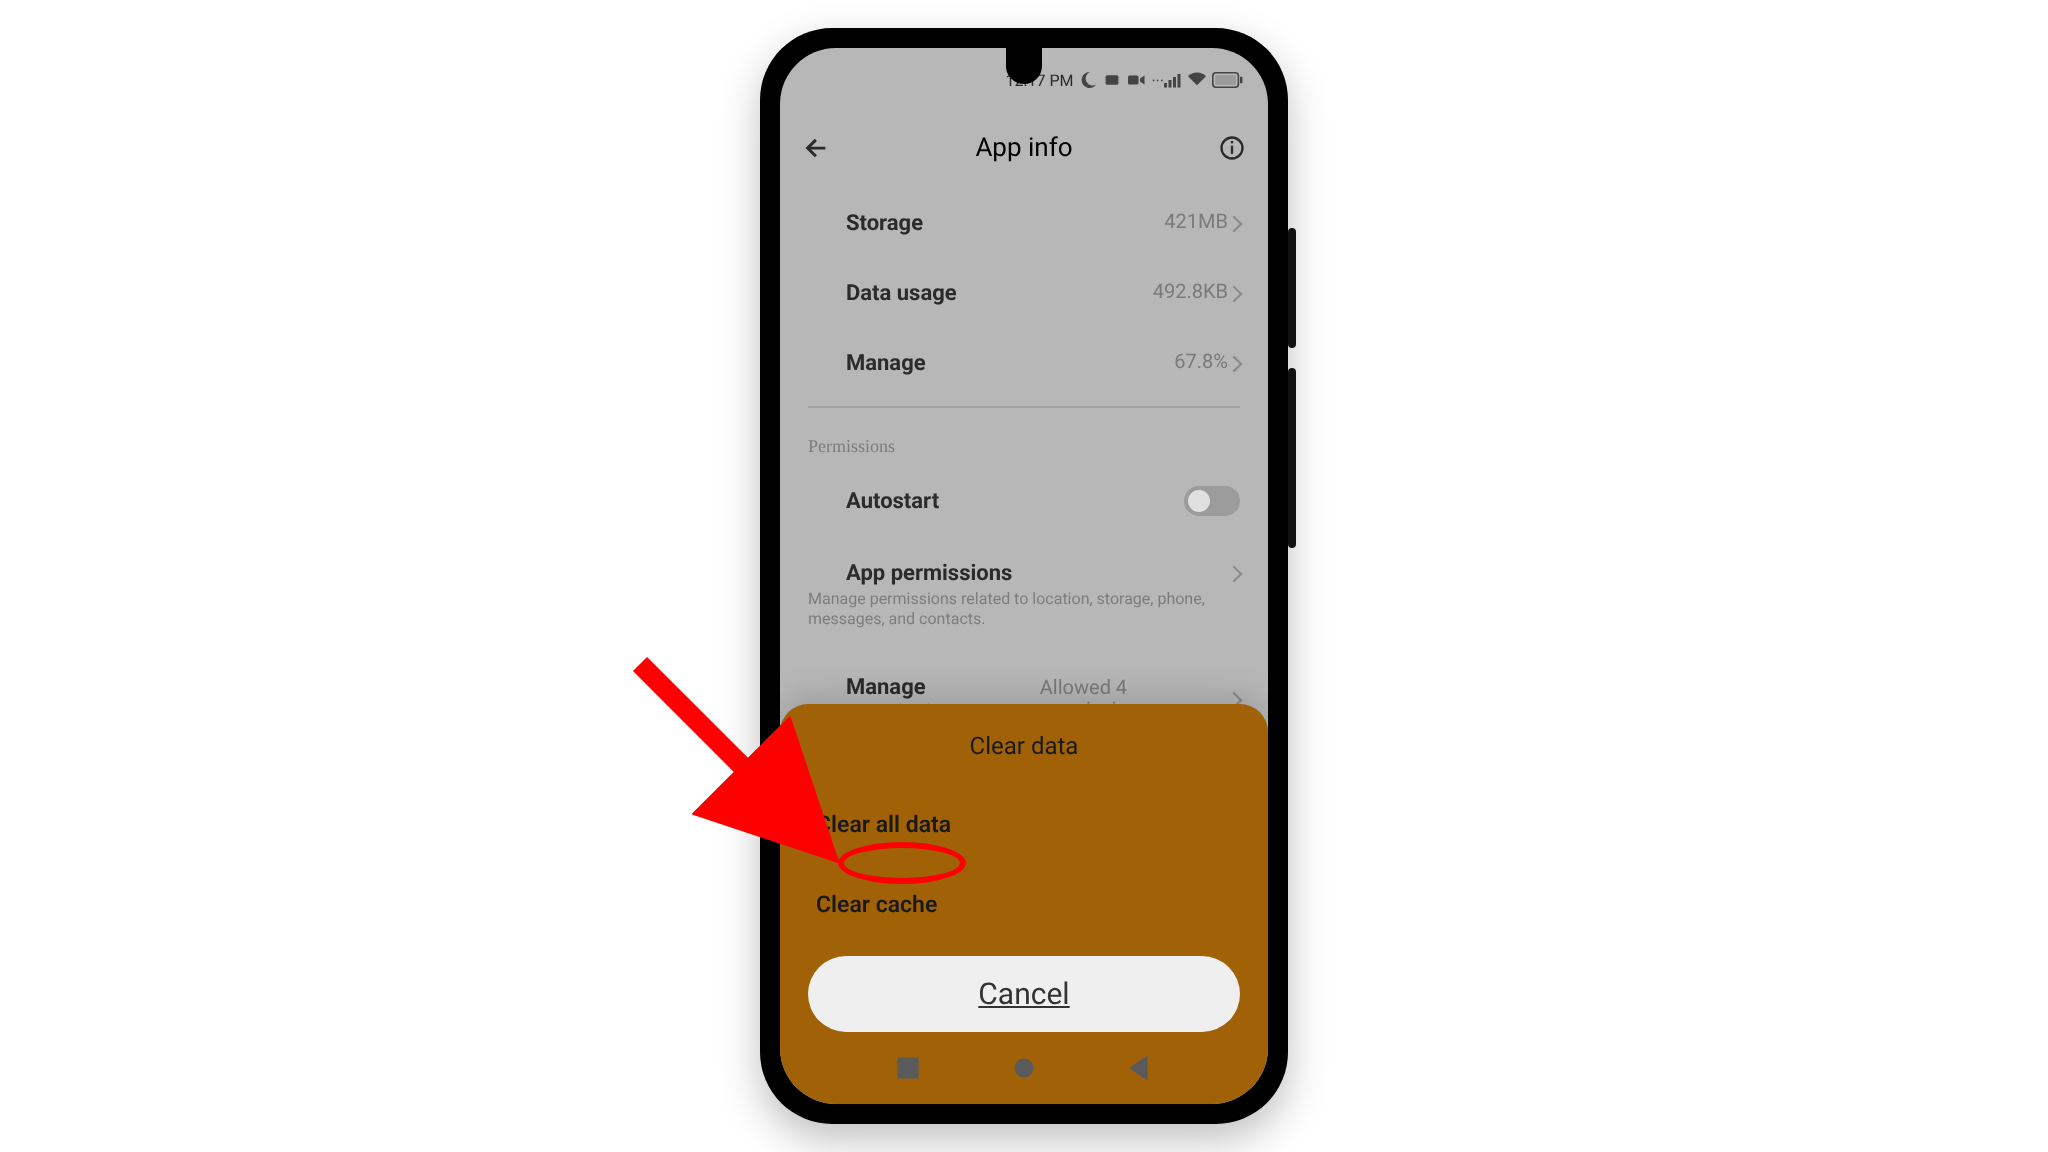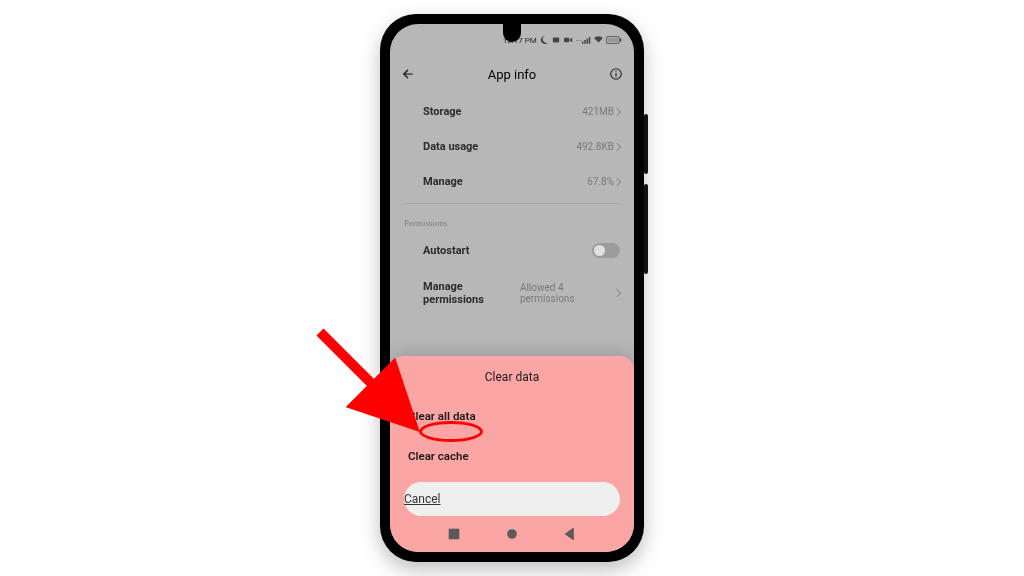--- a/index.html
+++ b/index.html
@@ -159,21 +159,21 @@
     font-size: 8px;
     color: #7d7d7d;
     line-height: 1.25;
     margin-top: 2px;
   }
 
   
   .sheet {
     position: absolute;
     left: 0; right: 0; bottom: 0;
-    background: #fca5a5;
+    background: #a16207;
     border-top-left-radius: 14px;
     border-top-right-radius: 14px;
     padding: 14px 12px 6px 12px;
     box-shadow: 0 -4px 16px rgba(0,0,0,0.15);
   }
   .sheet-title {
     text-align: center;
     font-size: 12px;
     color: #1a1a1a;
     padding-bottom: 12px;
@@ -181,23 +181,23 @@
   .sheet-item {
     font-size: 11.5px;
     font-weight: 600;
     color: #1a1a1a;
     padding: 13px 6px;
   }
   .cancel-btn {
     margin: 6px 2px 4px 2px;
     background: #efefef;
     border-radius: 20px;
-    text-align: left;
+    text-align: center;
     padding: 10px 0;
-    font-size: 12px;
+    font-size: 15px;
     color: #333;
     text-decoration: underline;
   }
   
   .sys-nav {
     height: 26px;
     display:flex;
     align-items:center;
     justify-content:center;
     gap: 46px;
@@ -310,20 +310,27 @@
 
       <div class="divider"></div>
 
       <div class="section-label">Permissions</div>
 
       <div class="row">
         <span class="label">Autostart</span>
         <span class="toggle"></span>
       </div>
 
+      <div class="row twoline">
+        <div class="labelwrap">
+          <div class="label">App permissions</div>
+          <div class="sub">Manage permissions related to location, storage, phone, messages, and contacts.</div>
+        </div>
+        <span class="chev" style="margin-top:4px;"></span>
+      </div>
 
       <div class="row">
         <span class="label">Manage permissions</span>
         <span class="value">
             <span>Allowed 4 permissions</span>
             <span class="chev"></span>
           </span>
       </div>
     </div>
 

